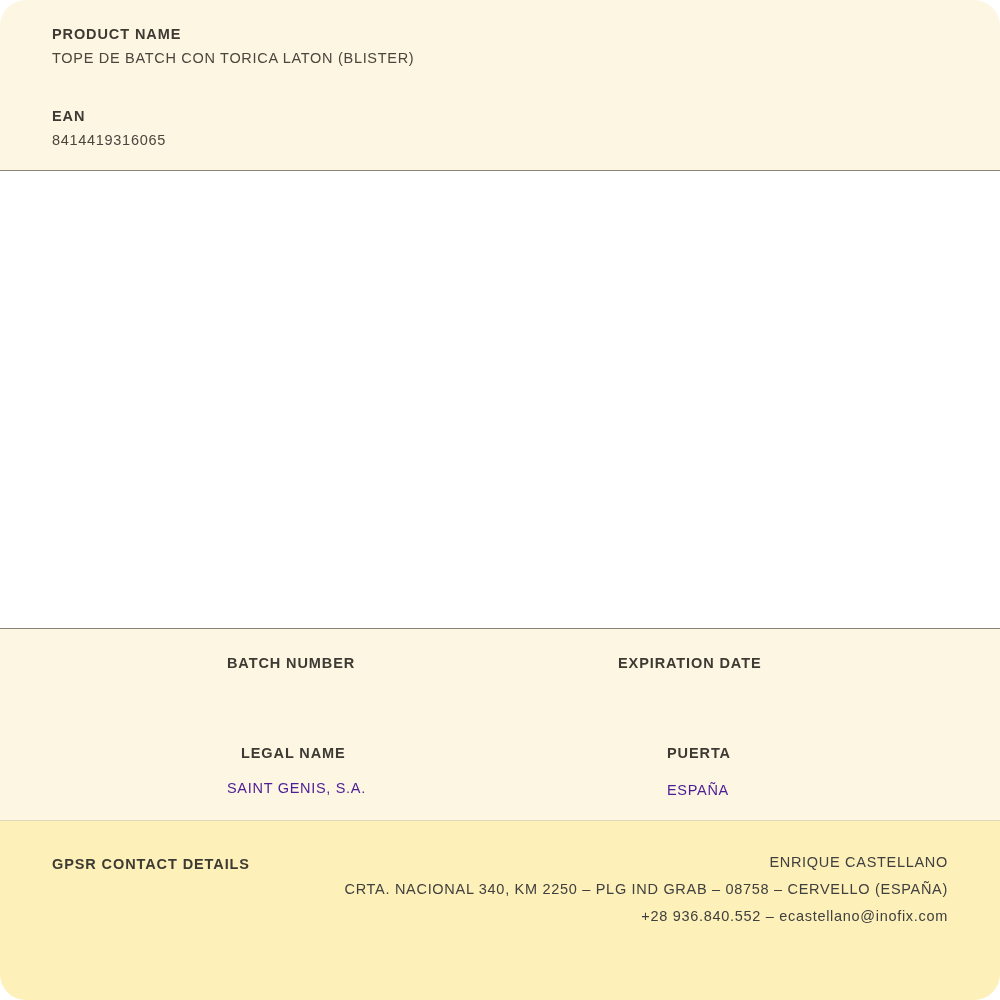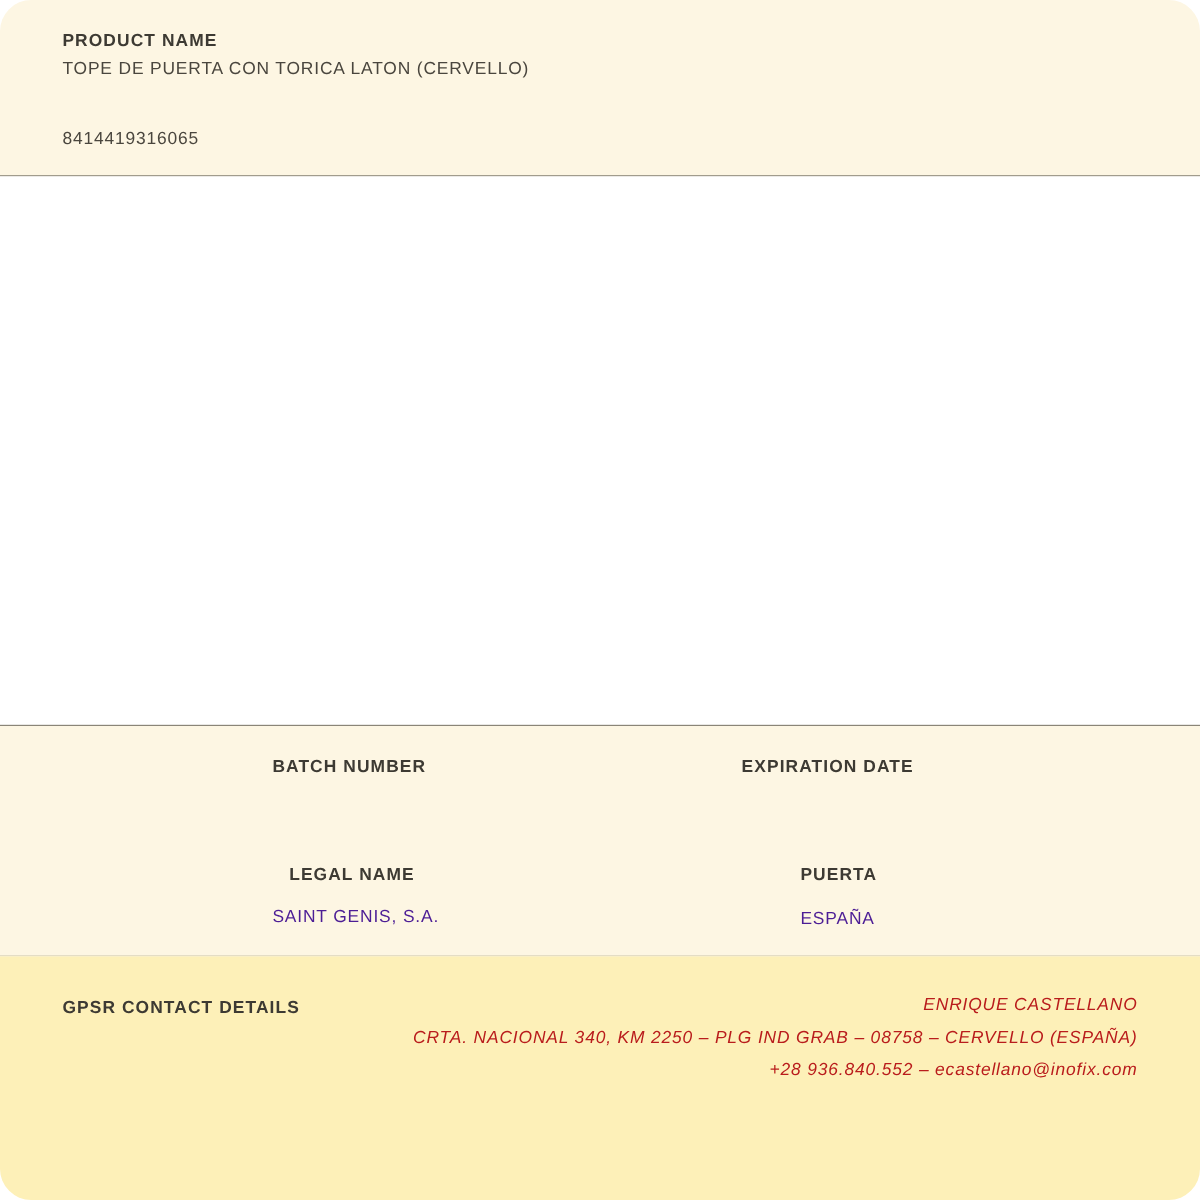--- a/index.html
+++ b/index.html
@@ -111,39 +111,39 @@
   }
   .footer-lines {
     position: absolute;
     right: 52px;
     top: 33px;
     text-align: right;
   }
   .footer-line {
     font-size: 14.5px;
     letter-spacing: 0.7px;
-    color: #b91c1c;
+    color: #404040;
     margin: 0 0 11px 0;
     white-space: nowrap;
-    font-style: italic;
   }
   .footer-line:last-child { margin-bottom: 0; }
 </style>
 </head>
 <body>
 
 <div class="page">
 
   <div class="header-block">
     <div class="field-group">
       <p class="field-label">PRODUCT NAME</p>
-      <p class="field-value">TOPE DE PUERTA CON TORICA LATON (CERVELLO)</p>
+      <p class="field-value">TOPE DE BATCH CON TORICA LATON (BLISTER)</p>
     </div>
 
     <div class="field-group second">
+      <p class="field-label">EAN</p>
       <p class="field-value">8414419316065</p>
     </div>
   </div>
 
   <div class="image-area"></div>
 
   <div class="detail-band">
 
     <div class="cell cell-batch-label detail-label">BATCH NUMBER</div>
     <div class="cell cell-batch-value detail-value"></div>

